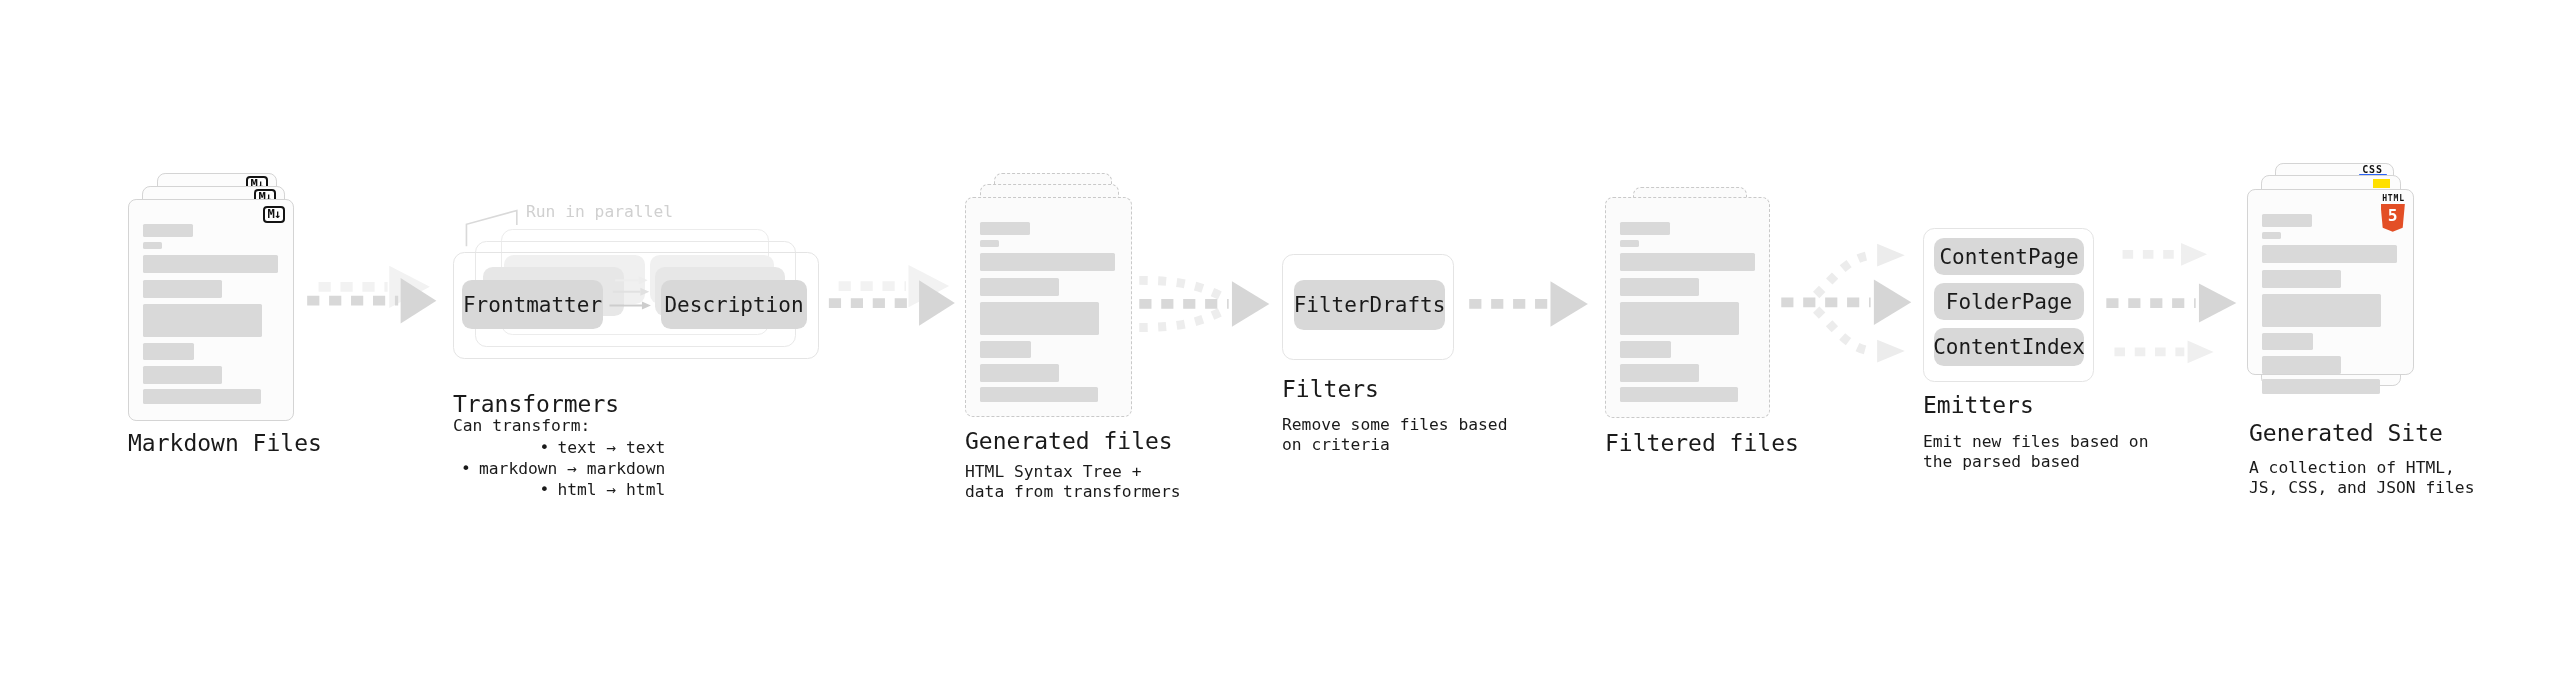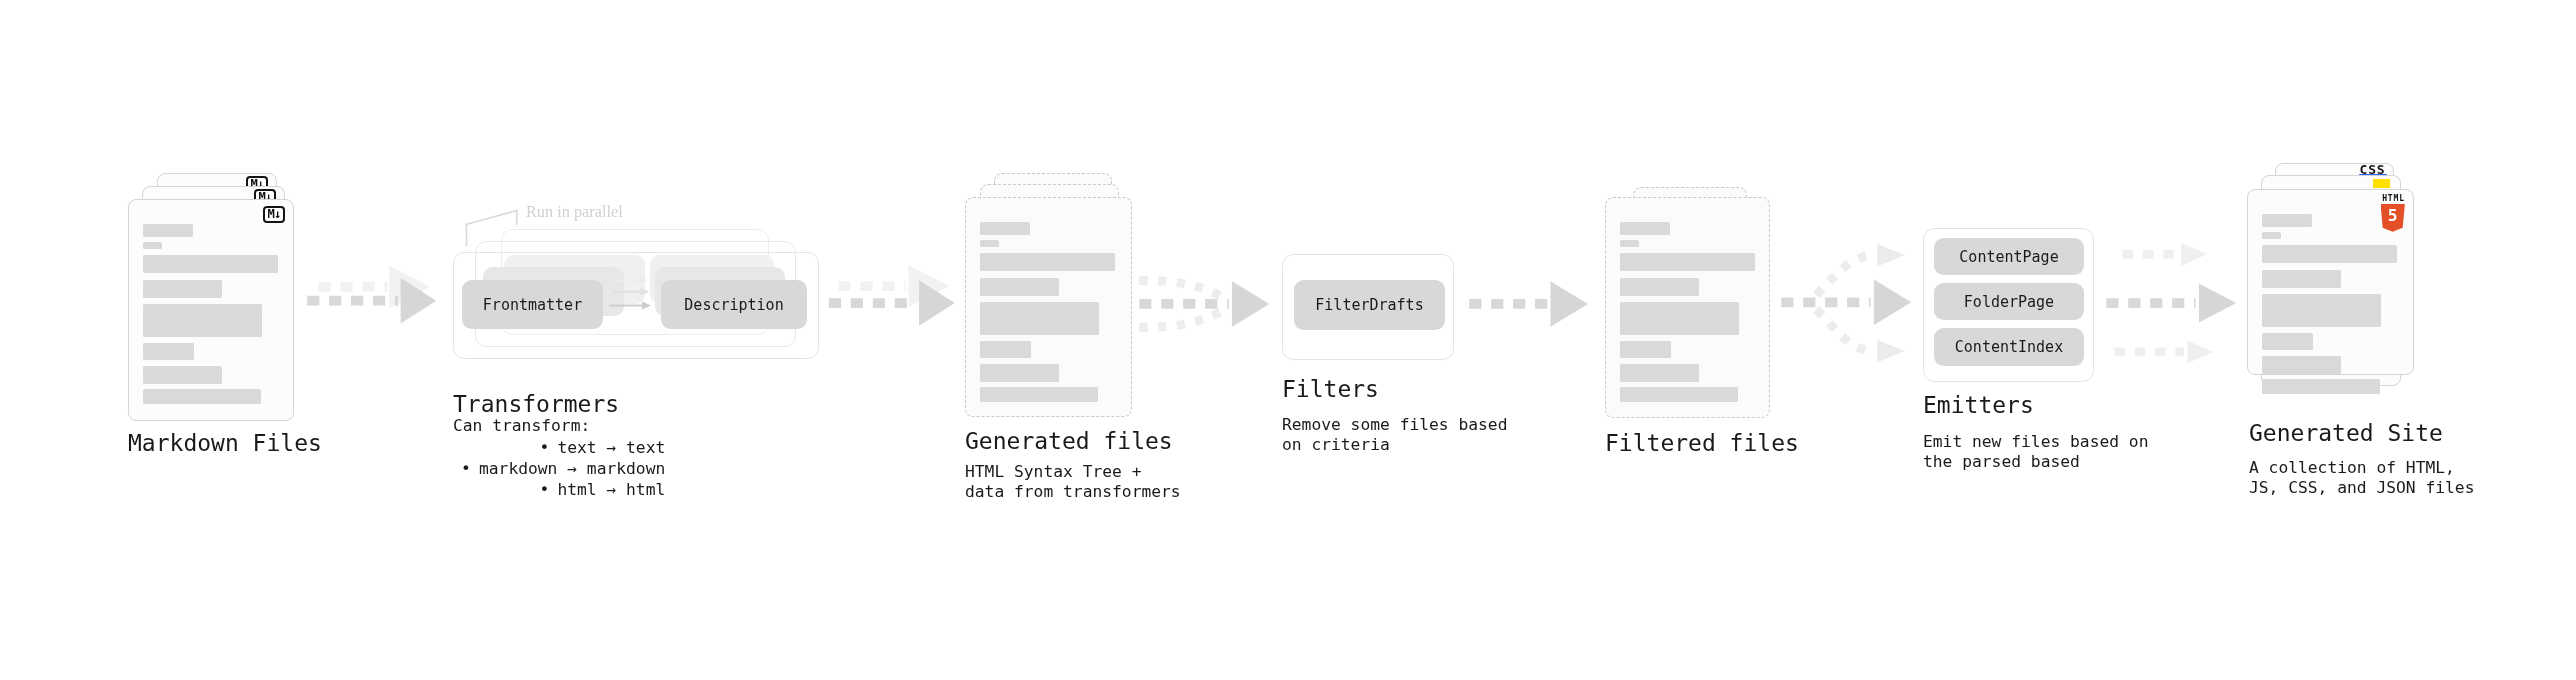--- a/index.html
+++ b/index.html
@@ -17,35 +17,35 @@
   
   .md-icon{position:absolute;background:#ffffff;border:2.4px solid #141414;border-radius:4.1px;
     font-weight:bold;font-size:12.2px;line-height:13px;padding:0 2.4px;letter-spacing:-0.8px;color:#111;}
 
   
   .frame{position:absolute;border:1.6px solid #e4e4e4;border-radius:11.4px;box-sizing:border-box;background:transparent;}
   .frame.filled{background:#ffffff;}
 
   
   .node{position:absolute;background:#d8d8d8;border-radius:9.8px;display:flex;align-items:center;justify-content:center;
-    font-size:15px;color:#1a1a1a;white-space:nowrap;}
+    font-size:21px;color:#1a1a1a;white-space:nowrap;}
   .node.g1{background:#e7e7e7;}
   .node.g2{background:#f0f0f0;}
 
   .title{position:absolute;font-size:23px;color:#1a1a1a;white-space:nowrap;}
   .desc{position:absolute;font-size:16.3px;line-height:19.5px;color:#1a1a1a;white-space:nowrap;}
   .desc .line{height:19.5px;}
   .bullets{position:absolute;font-size:16.3px;line-height:21px;color:#1a1a1a;white-space:nowrap;}
   .bullet-line{height:21px;padding-left:8.1px;text-align:right;}
   .bullet-line .b{margin-right:8.1px;}
   .annotation{position:absolute;font-size:16.3px;color:#d0d0d0;white-space:nowrap;}
 
   
   .css-badge{position:absolute;width:28px;text-align:center;}
-  .css-badge .t{font-size:13px;font-weight:bold;color:#111;line-height:7.3px;letter-spacing:0.8px;}
+  .css-badge .t{font-size:10px;font-weight:bold;color:#111;line-height:7.3px;letter-spacing:0.8px;}
   .css-badge .u{height:3.3px;background:#2b63f6;margin-top:0.8px;border-radius:0.8px;}
   .js-badge{position:absolute;background:#ffe000;}
   .html-badge{position:absolute;width:26px;text-align:center;}
   .html-badge .t{font-size:8.1px;font-weight:bold;color:#111;line-height:8.1px;letter-spacing:0.8px;}
   .html-badge .shield{width:24.4px;height:28px;margin-top:1.6px;background:#e34f26;color:#fff;
     font-size:16.3px;font-weight:bold;line-height:24.4px;text-align:center;
     clip-path:polygon(0 0,100% 0,91% 86%,50% 100%,9% 86%);}
 </style>
 </head>
 <body>
@@ -120,21 +120,21 @@
         <div class="bar" style="top: 80px; width: 79px; height: 18px;"></div>
         <div class="bar" style="top: 104px; width: 119px; height: 32.5px;"></div>
         <div class="bar" style="top: 143px; width: 51px; height: 17px;"></div>
         <div class="bar" style="top: 166px; width: 79px; height: 18px;"></div>
         <div class="bar" style="top: 189px; width: 118px; height: 14.6px;"></div>
       </div>
     <div class="title" style="left:128px;top:430px;">Markdown Files</div>
   </div>
 
   <div>
-    <div class="annotation" style="left:526px;top:202px;font-family:Liberation Serif, serif;">Run in parallel</div>
+    <div class="annotation" style="left:526px;top:202px;">Run in parallel</div>
 
     <div class="frame" style="left:501px;top:229px;width:268px;height:106px;border-color:#ececec;"></div>
     <div class="frame" style="left:475px;top:241px;width:321px;height:106px;border-color:#e8e8e8;"></div>
     <div class="frame" style="left:453px;top:252px;width:366px;height:107px;"></div>
 
     <div class="node g2" style="left:504px;top:255px;width:141px;height:49px;"></div>
     <div class="node g1" style="left:483px;top:267px;width:141px;height:49px;"></div>
     <div class="node" style="left:462px;top:280px;width:141px;height:49px;">Frontmatter</div>
 
     <svg class="layer" width="2576" height="681" viewBox="0 0 3170 838">

